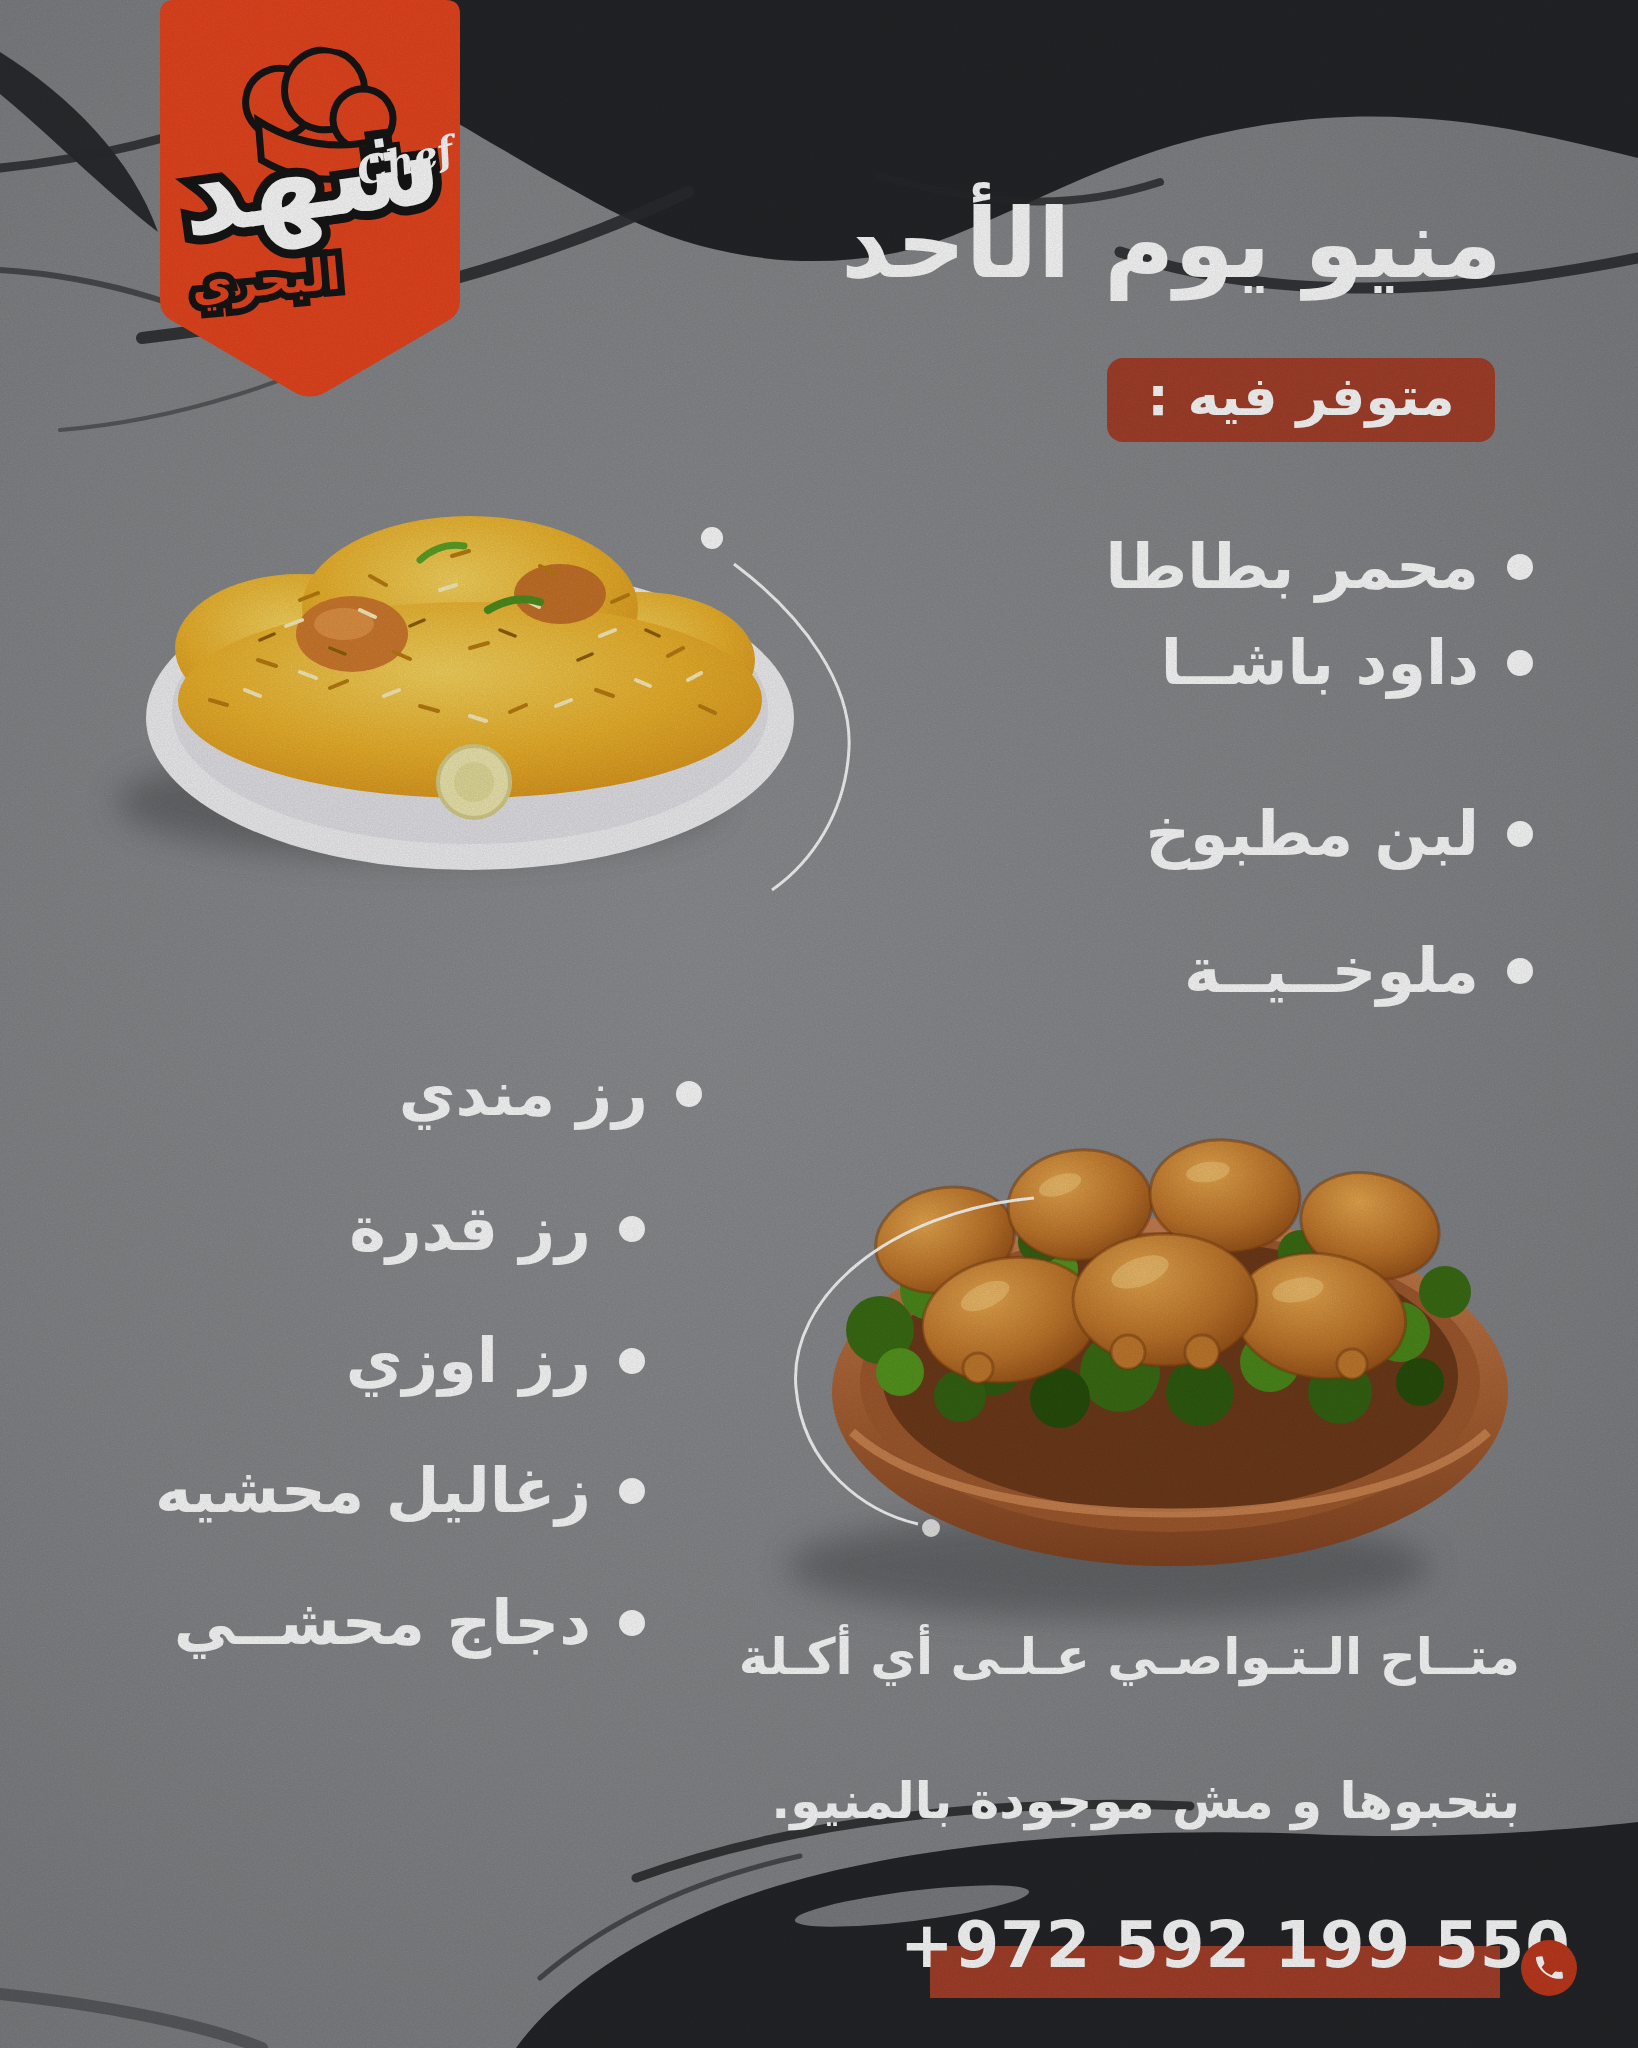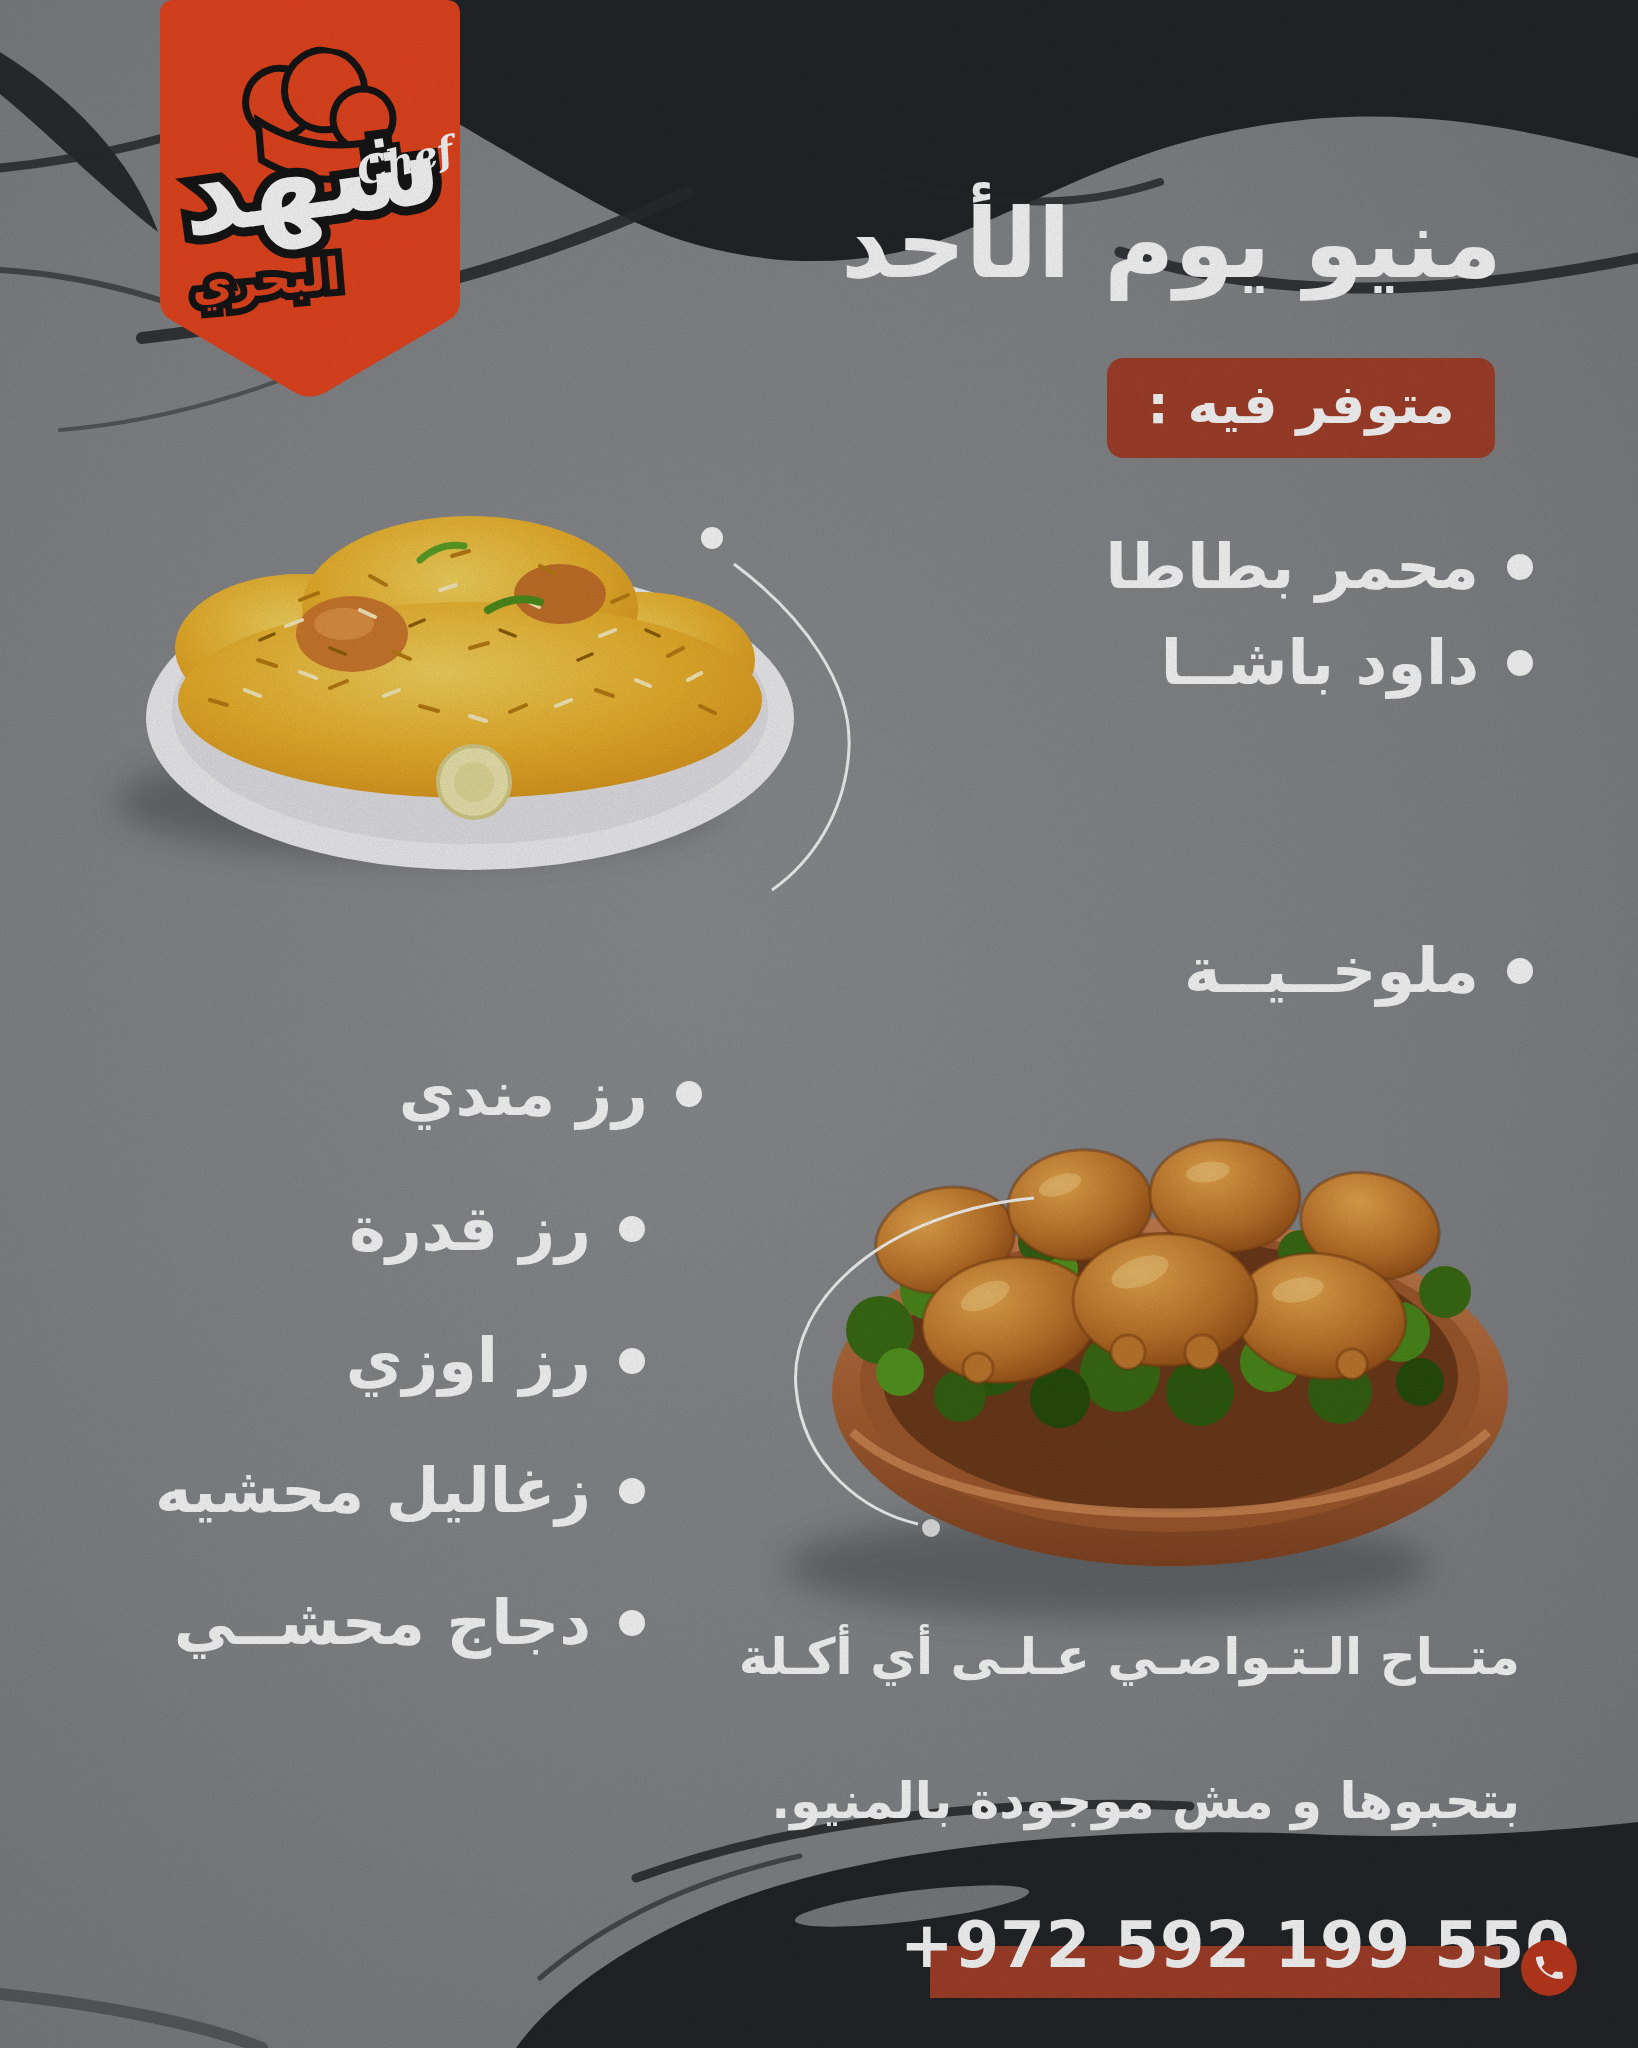--- a/index.html
+++ b/index.html
@@ -11,21 +11,21 @@
   #poster *{box-sizing:border-box;}
   .abs{position:absolute;}
   svg{display:block;}
 
   
   .page-title{
     right:136px;top:188px;color:#fff;font-size:96px;font-weight:700;
     direction:rtl;white-space:nowrap;letter-spacing:-1px;
   }
   .avail-badge{
-    right:143px;top:358px;width:388px;height:100px;background:#A5402B;border-radius:16px;
+    right:143px;top:358px;width:388px;height:84px;background:#A5402B;border-radius:16px;
     display:flex;align-items:center;justify-content:center;
   }
   .avail-badge span{color:#fff;font-size:54px;font-weight:700;direction:rtl;white-space:nowrap;padding-bottom:8px;}
 
   .mrow{
     position:absolute;height:84px;display:flex;gap:28px;direction:rtl;
   }
   .mrow .dot{width:26px;height:26px;border-radius:50%;background:#fff;flex:0 0 auto;margin-top:18px;}
   .mrow .mlabel{color:#fff;font-size:62px;font-weight:700;white-space:nowrap;line-height:1;}
   .r0{right:105px;top:536px;}
@@ -229,20 +229,24 @@
   </div>
 
   <div class="mrow r0">
     <span class="dot"></span>
     <span class="mlabel">محمر بطاطا</span>
   </div>
   <div class="mrow r1">
     <span class="dot"></span>
     <span class="mlabel">داود باشــا</span>
   </div>
+  <div class="mrow r2">
+    <span class="dot"></span>
+    <span class="mlabel">لبن مطبوخ</span>
+  </div>
   <div class="mrow r3">
     <span class="dot"></span>
     <span class="mlabel">ملوخــيــة</span>
   </div>
 
   <div class="mrow l0">
     <span class="dot"></span>
     <span class="mlabel">رز مندي</span>
   </div>
   <div class="mrow l1">

